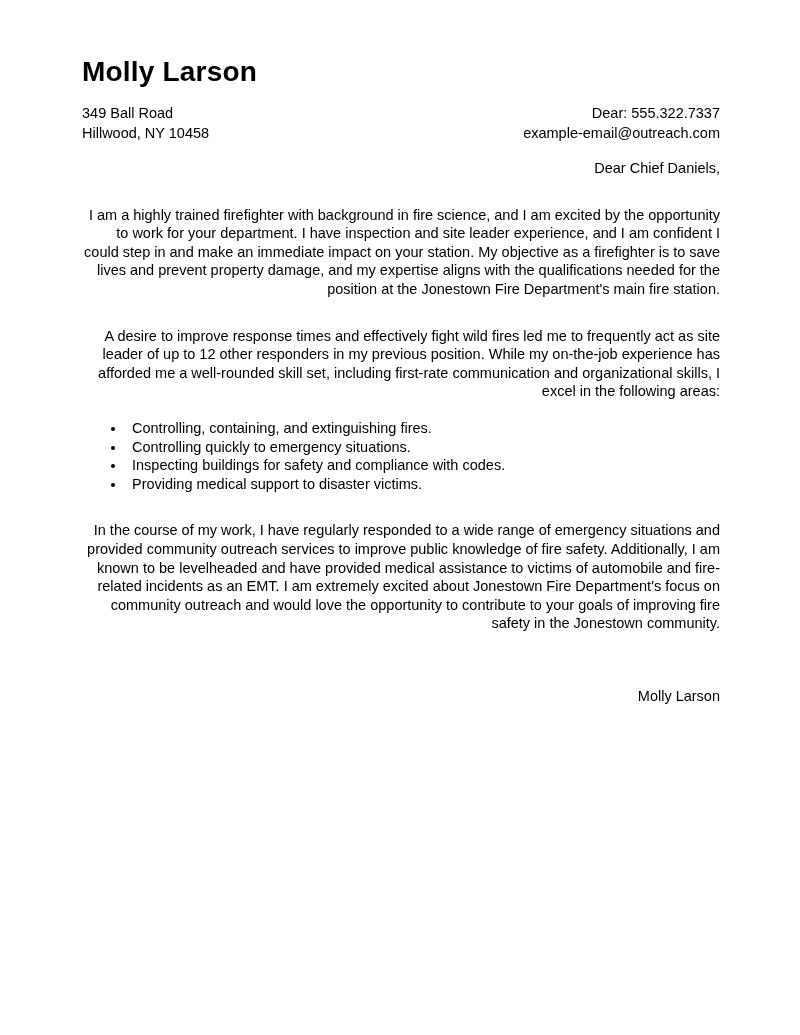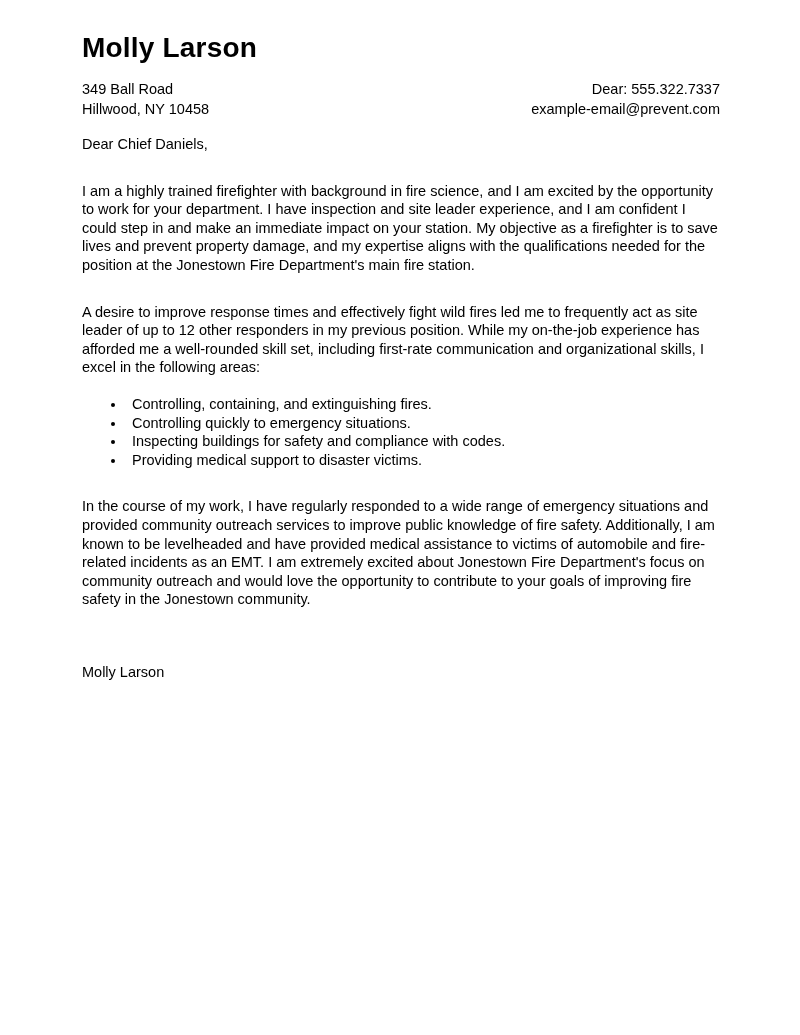--- a/index.html
+++ b/index.html
@@ -12,38 +12,39 @@
   .page {
     position: relative;
     width: 800px;
     height: 1035px;
     background: #ffffff;
     overflow: hidden;
   }
   .content {
     position: absolute;
     left: 82px;
-    top: 32px;
+    top: 56px;
     width: 638px;
   }
   .name {
     font-size: 28px;
     font-weight: bold;
     letter-spacing: 0.2px;
     margin-bottom: 16px;
   }
   .contact-row {
     display: flex;
     justify-content: space-between;
     font-size: 14.5px;
     line-height: 19.5px;
   }
   .body-text {
     font-size: 14.5px;
     line-height: 18.6px;
+    text-align: right;
   }
   .salutation {
     margin-top: 16px;
   }
   .para {
     margin-top: 28px;
   }
   ul.skills {
     margin-top: 18px;
     padding-left: 44px;
@@ -69,21 +70,21 @@
 
     <div class="name">Molly Larson</div>
 
     <div class="contact-row">
       <span>349 Ball Road</span>
       <span>Dear: 555.322.7337</span>
     </div>
 
     <div class="contact-row">
       <span>Hillwood, NY 10458</span>
-      <span>example-email@prevent.com</span>
+      <span>example-email@outreach.com</span>
     </div>
 
     <div class="body-text salutation">Dear Chief Daniels,</div>
 
     <div class="body-text para">I am a highly trained firefighter with background in fire science, and I am excited by the opportunity to work for your department. I have inspection and site leader experience, and I am confident I could step in and make an immediate impact on your station. My objective as a firefighter is to save lives and prevent property damage, and my expertise aligns with the qualifications needed for the position at the Jonestown Fire Department's main fire station.</div>
 
     <div class="body-text para">A desire to improve response times and effectively fight wild fires led me to frequently act as site leader of up to 12 other responders in my previous position. While my on-the-job experience has afforded me a well-rounded skill set, including first-rate communication and organizational skills, I excel in the following areas:</div>
 
     <ul class="skills">
       <li>Controlling, containing, and extinguishing fires.</li>

